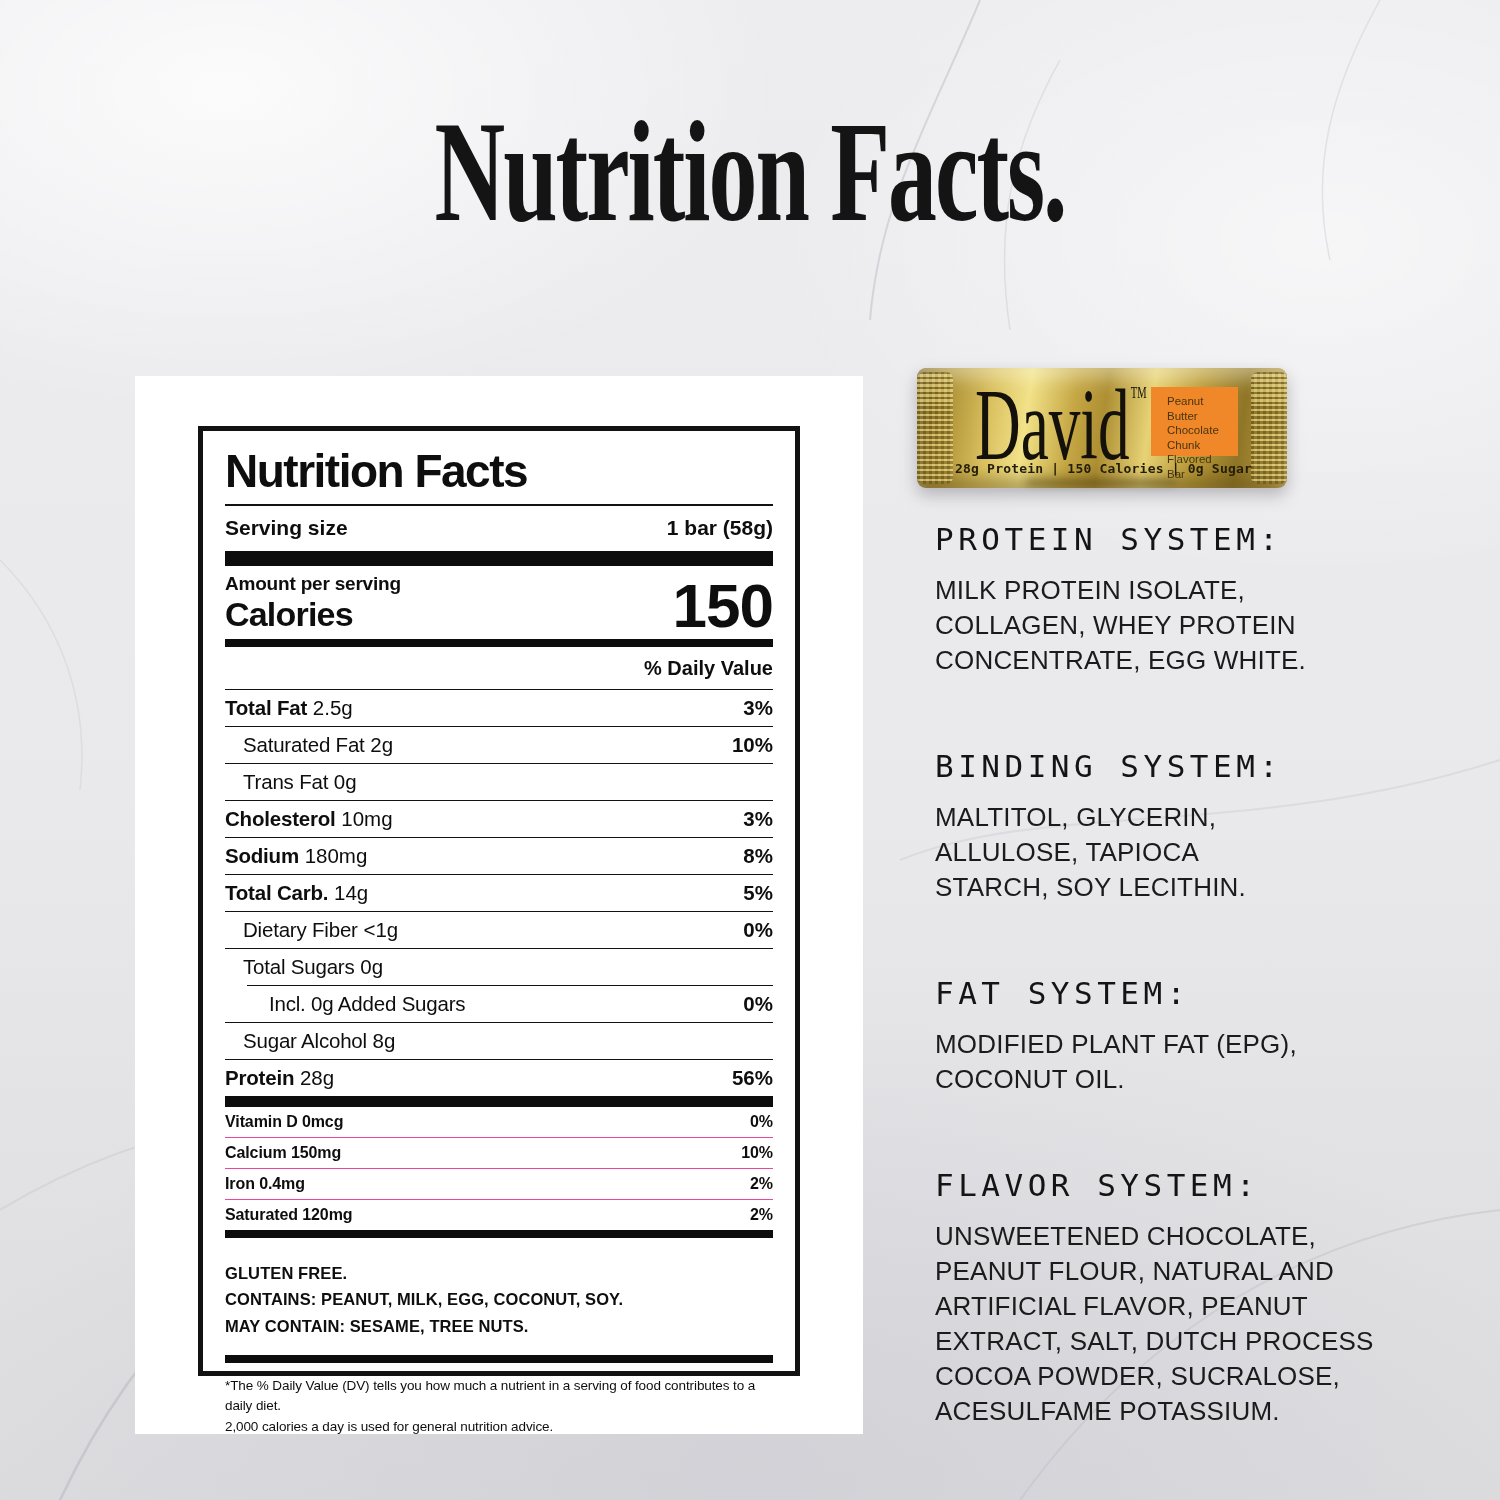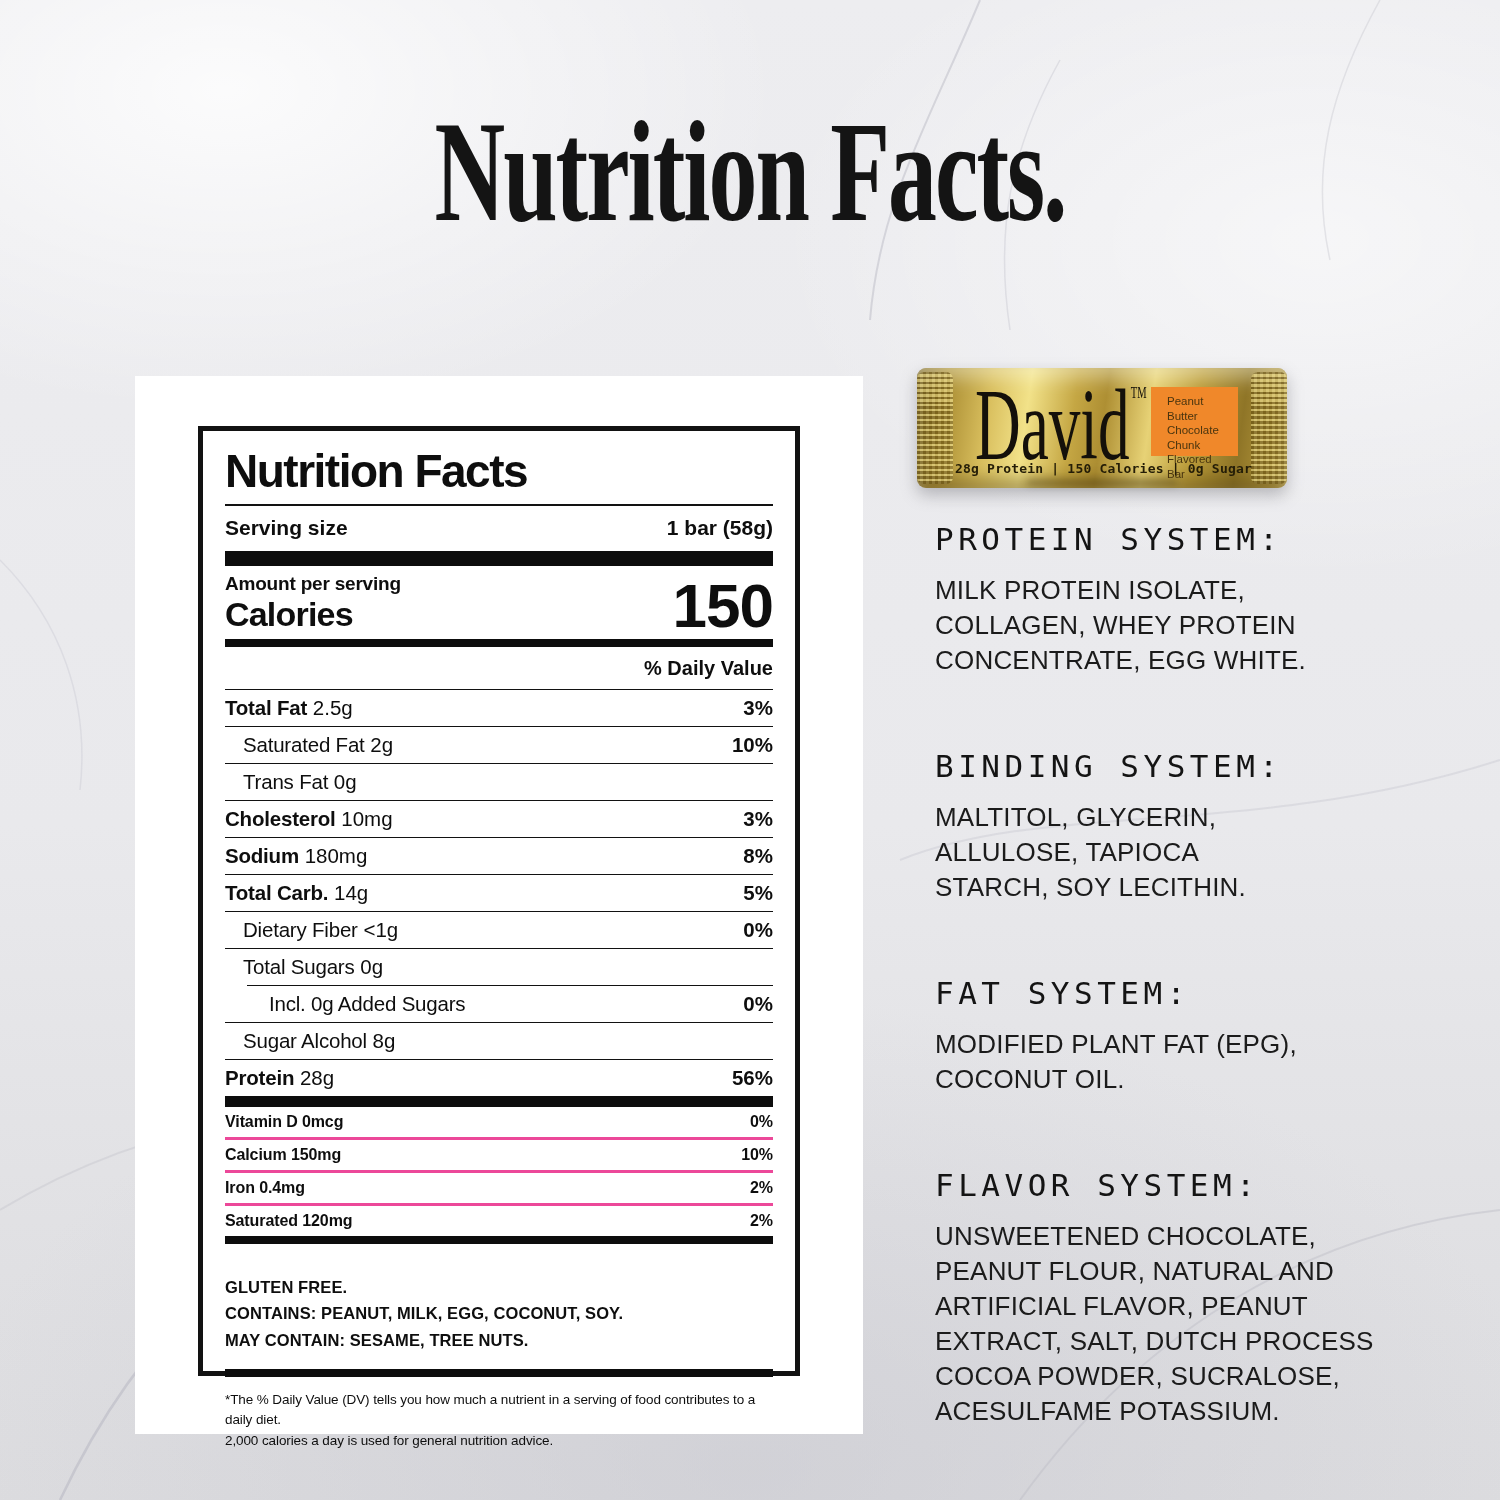--- a/index.html
+++ b/index.html
@@ -38,23 +38,23 @@
   .nf-cal{font-size:34px;font-weight:900;letter-spacing:-.8px;margin-top:2px;line-height:1.05;}
   .nf-cal-num{font-size:62px;font-weight:900;letter-spacing:-1px;line-height:.85;}
   .nf-dv{text-align:right;font-weight:700;font-size:20px;padding:10px 0 9px;}
   .nf-row{display:flex;justify-content:space-between;align-items:center;border-top:1.5px solid #121212;font-size:20.5px;padding:6px 0;flex:none;}
   .nf-row .nm{font-weight:400;letter-spacing:-.2px;}
   .nf-row.boldname .nm{font-weight:700;}
   .nf-row .amt{font-weight:400;}
   .nf-row .dv{font-weight:700;}
   .nf-row.indent1{padding-left:18px;}
   .nf-row.indent2{margin-left:22px;padding-left:22px;}
-  .nf-vrow{display:flex;justify-content:space-between;align-items:center;border-top:3px solid #ec4899;font-size:16px;font-weight:700;padding:6px 0;flex:none;letter-spacing:-.1px;}
+  .nf-vrow{display:flex;justify-content:space-between;align-items:center;border-top:1px solid #ec4899;font-size:16px;font-weight:700;padding:6px 0;flex:none;letter-spacing:-.1px;}
   .nf-vrow:first-child{border-top:none;}
-  .nf-allergens{margin-top:30px;margin-bottom:16px;font-weight:700;font-size:16.5px;line-height:1.6;letter-spacing:.1px;}
+  .nf-allergens{margin-top:22px;margin-bottom:16px;font-weight:700;font-size:16.5px;line-height:1.6;letter-spacing:.1px;}
   .nf-bar.above-foot{margin-top:auto;}
   .nf-footnote{font-size:13.5px;line-height:1.5;padding-top:13px;white-space:pre-line;letter-spacing:-.1px;}
   
   .dbar{
     position:absolute;left:917px;top:368px;width:370px;height:120px;border-radius:9px;
     background:linear-gradient(98deg,#77601e 0%,#a98c32 8%,#d9bf5e 20%,#f2e289 30%,#c5a744 42%,#ae8f33 50%,#e7d276 62%,#bb9c3a 74%,#8f7527 86%,#c3a646 100%);
     box-shadow:inset 0 10px 18px rgba(255,255,235,.45), inset 0 -10px 16px rgba(70,52,8,.4), 0 7px 16px rgba(100,100,108,.4);
   }
   .dbar .crimp{
     position:absolute;top:4px;bottom:4px;width:36px;border-radius:7px;

